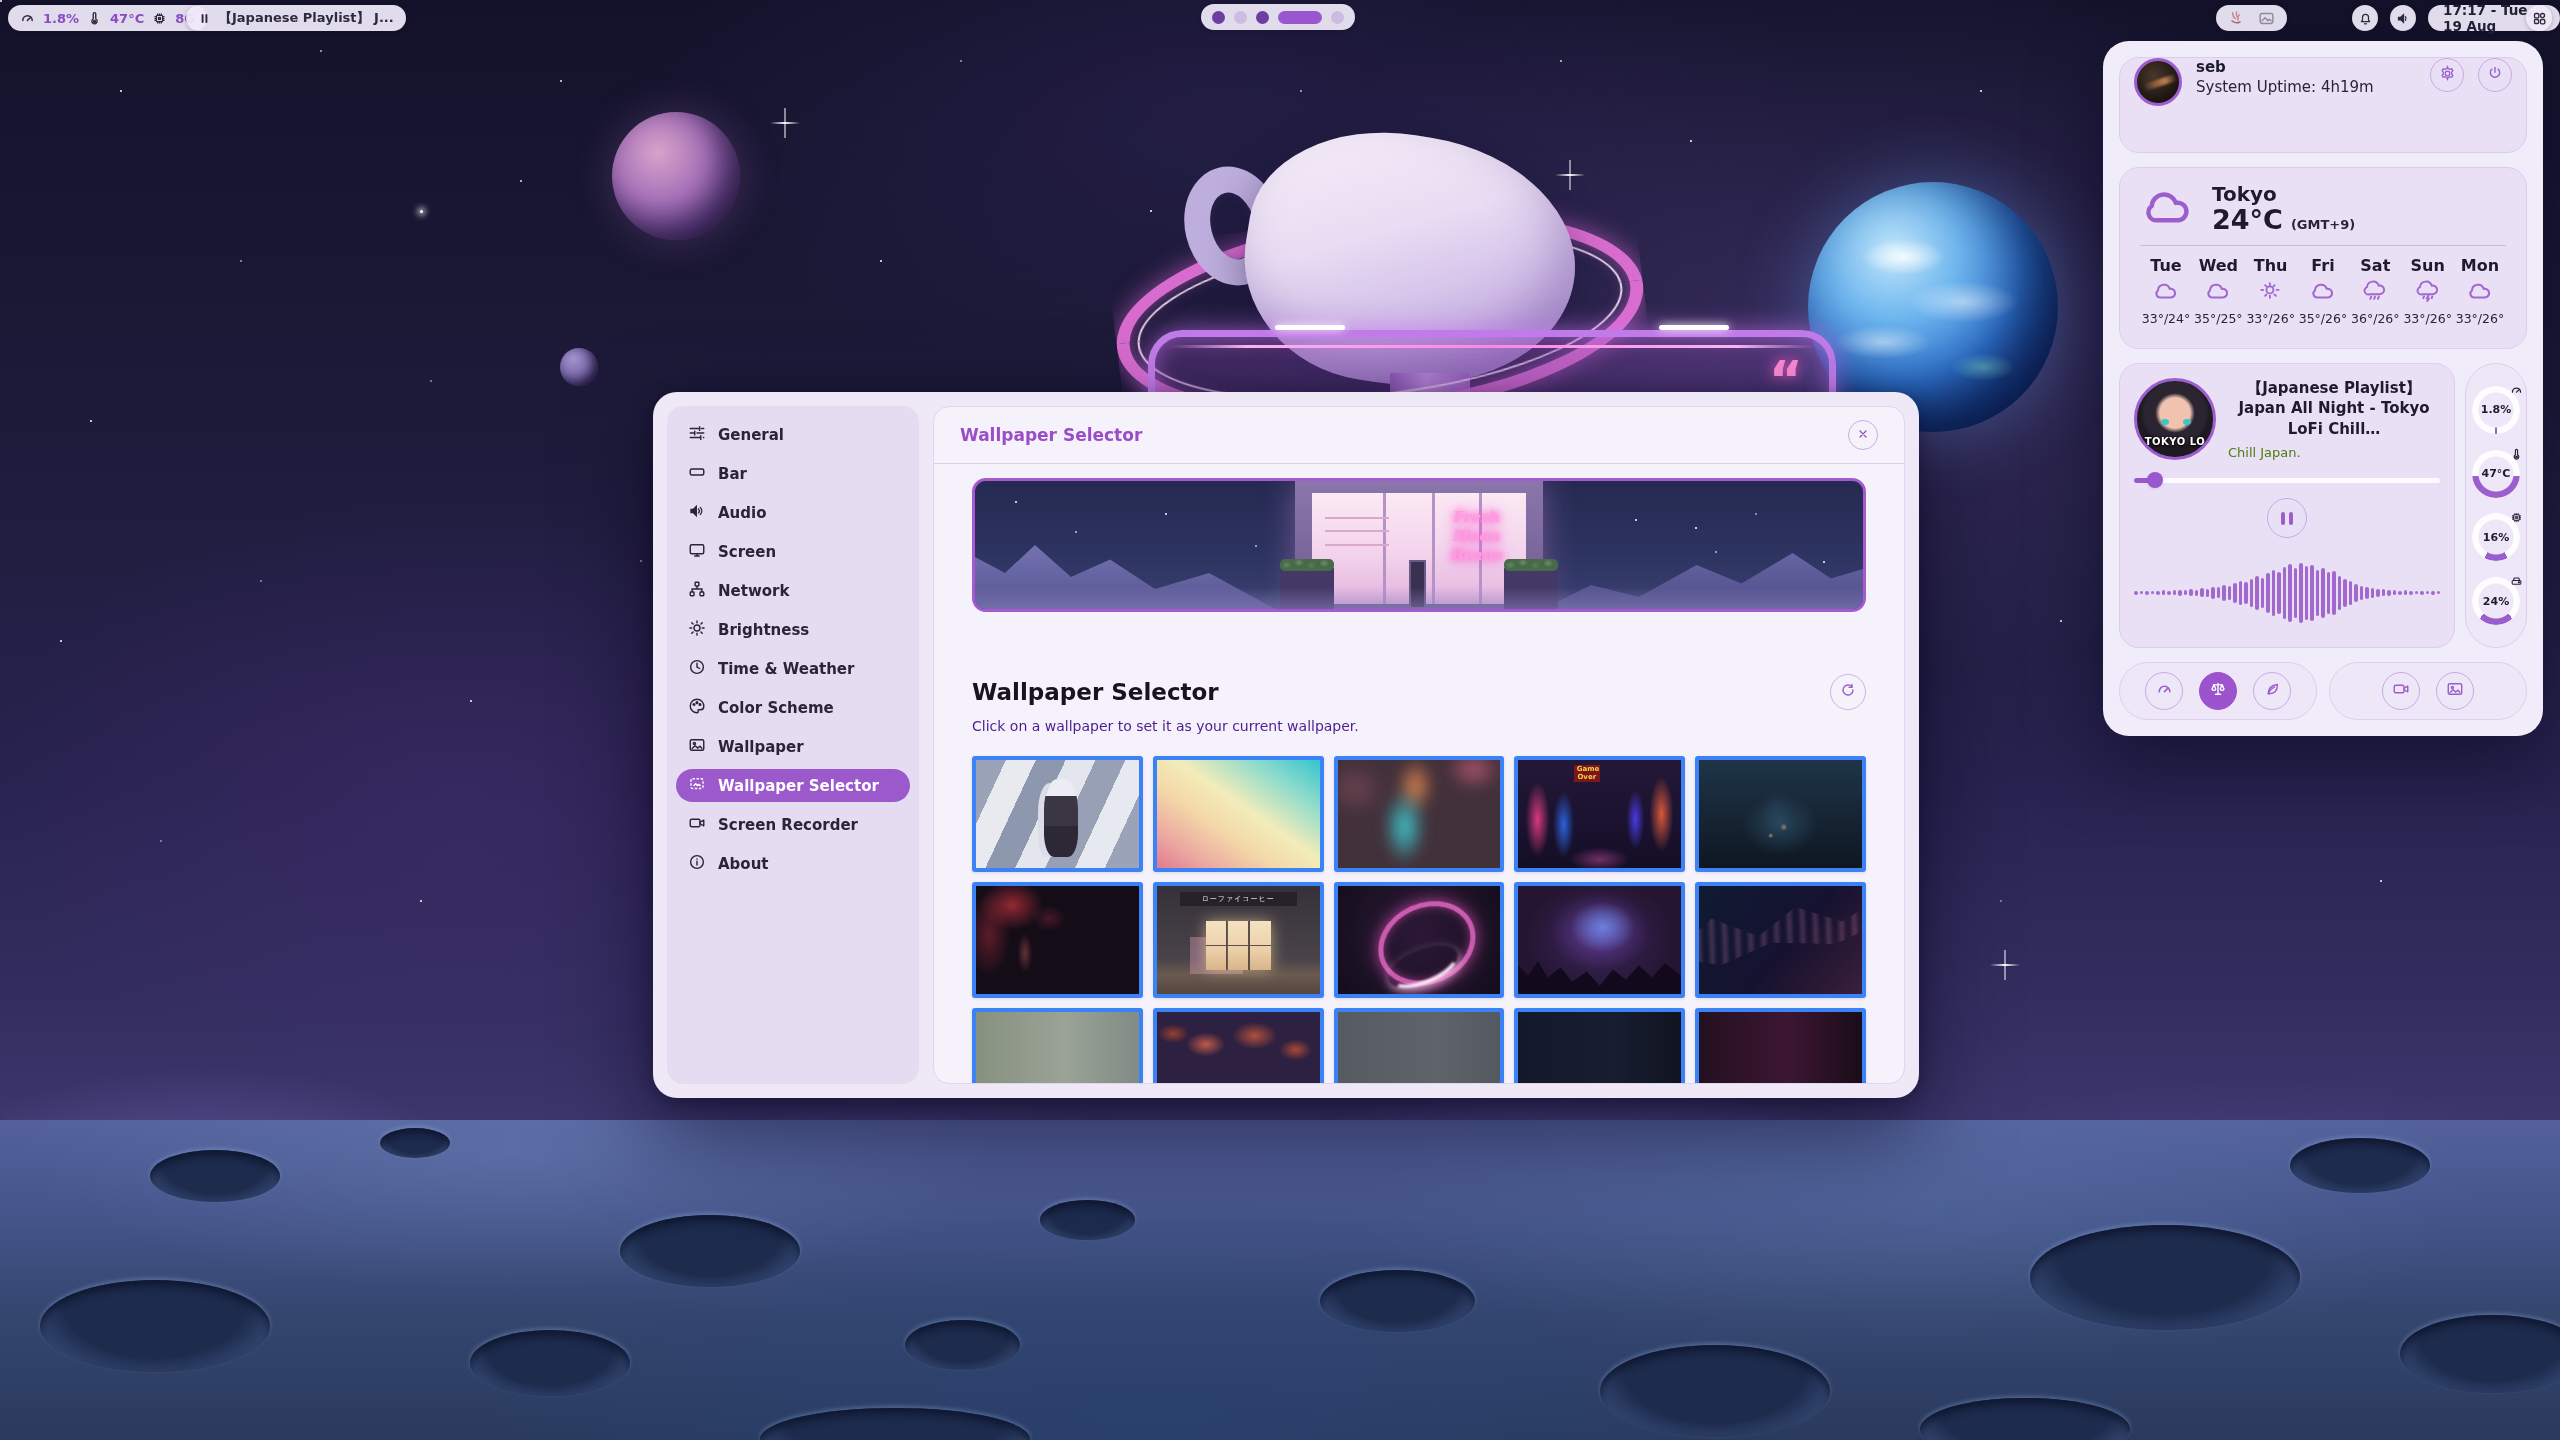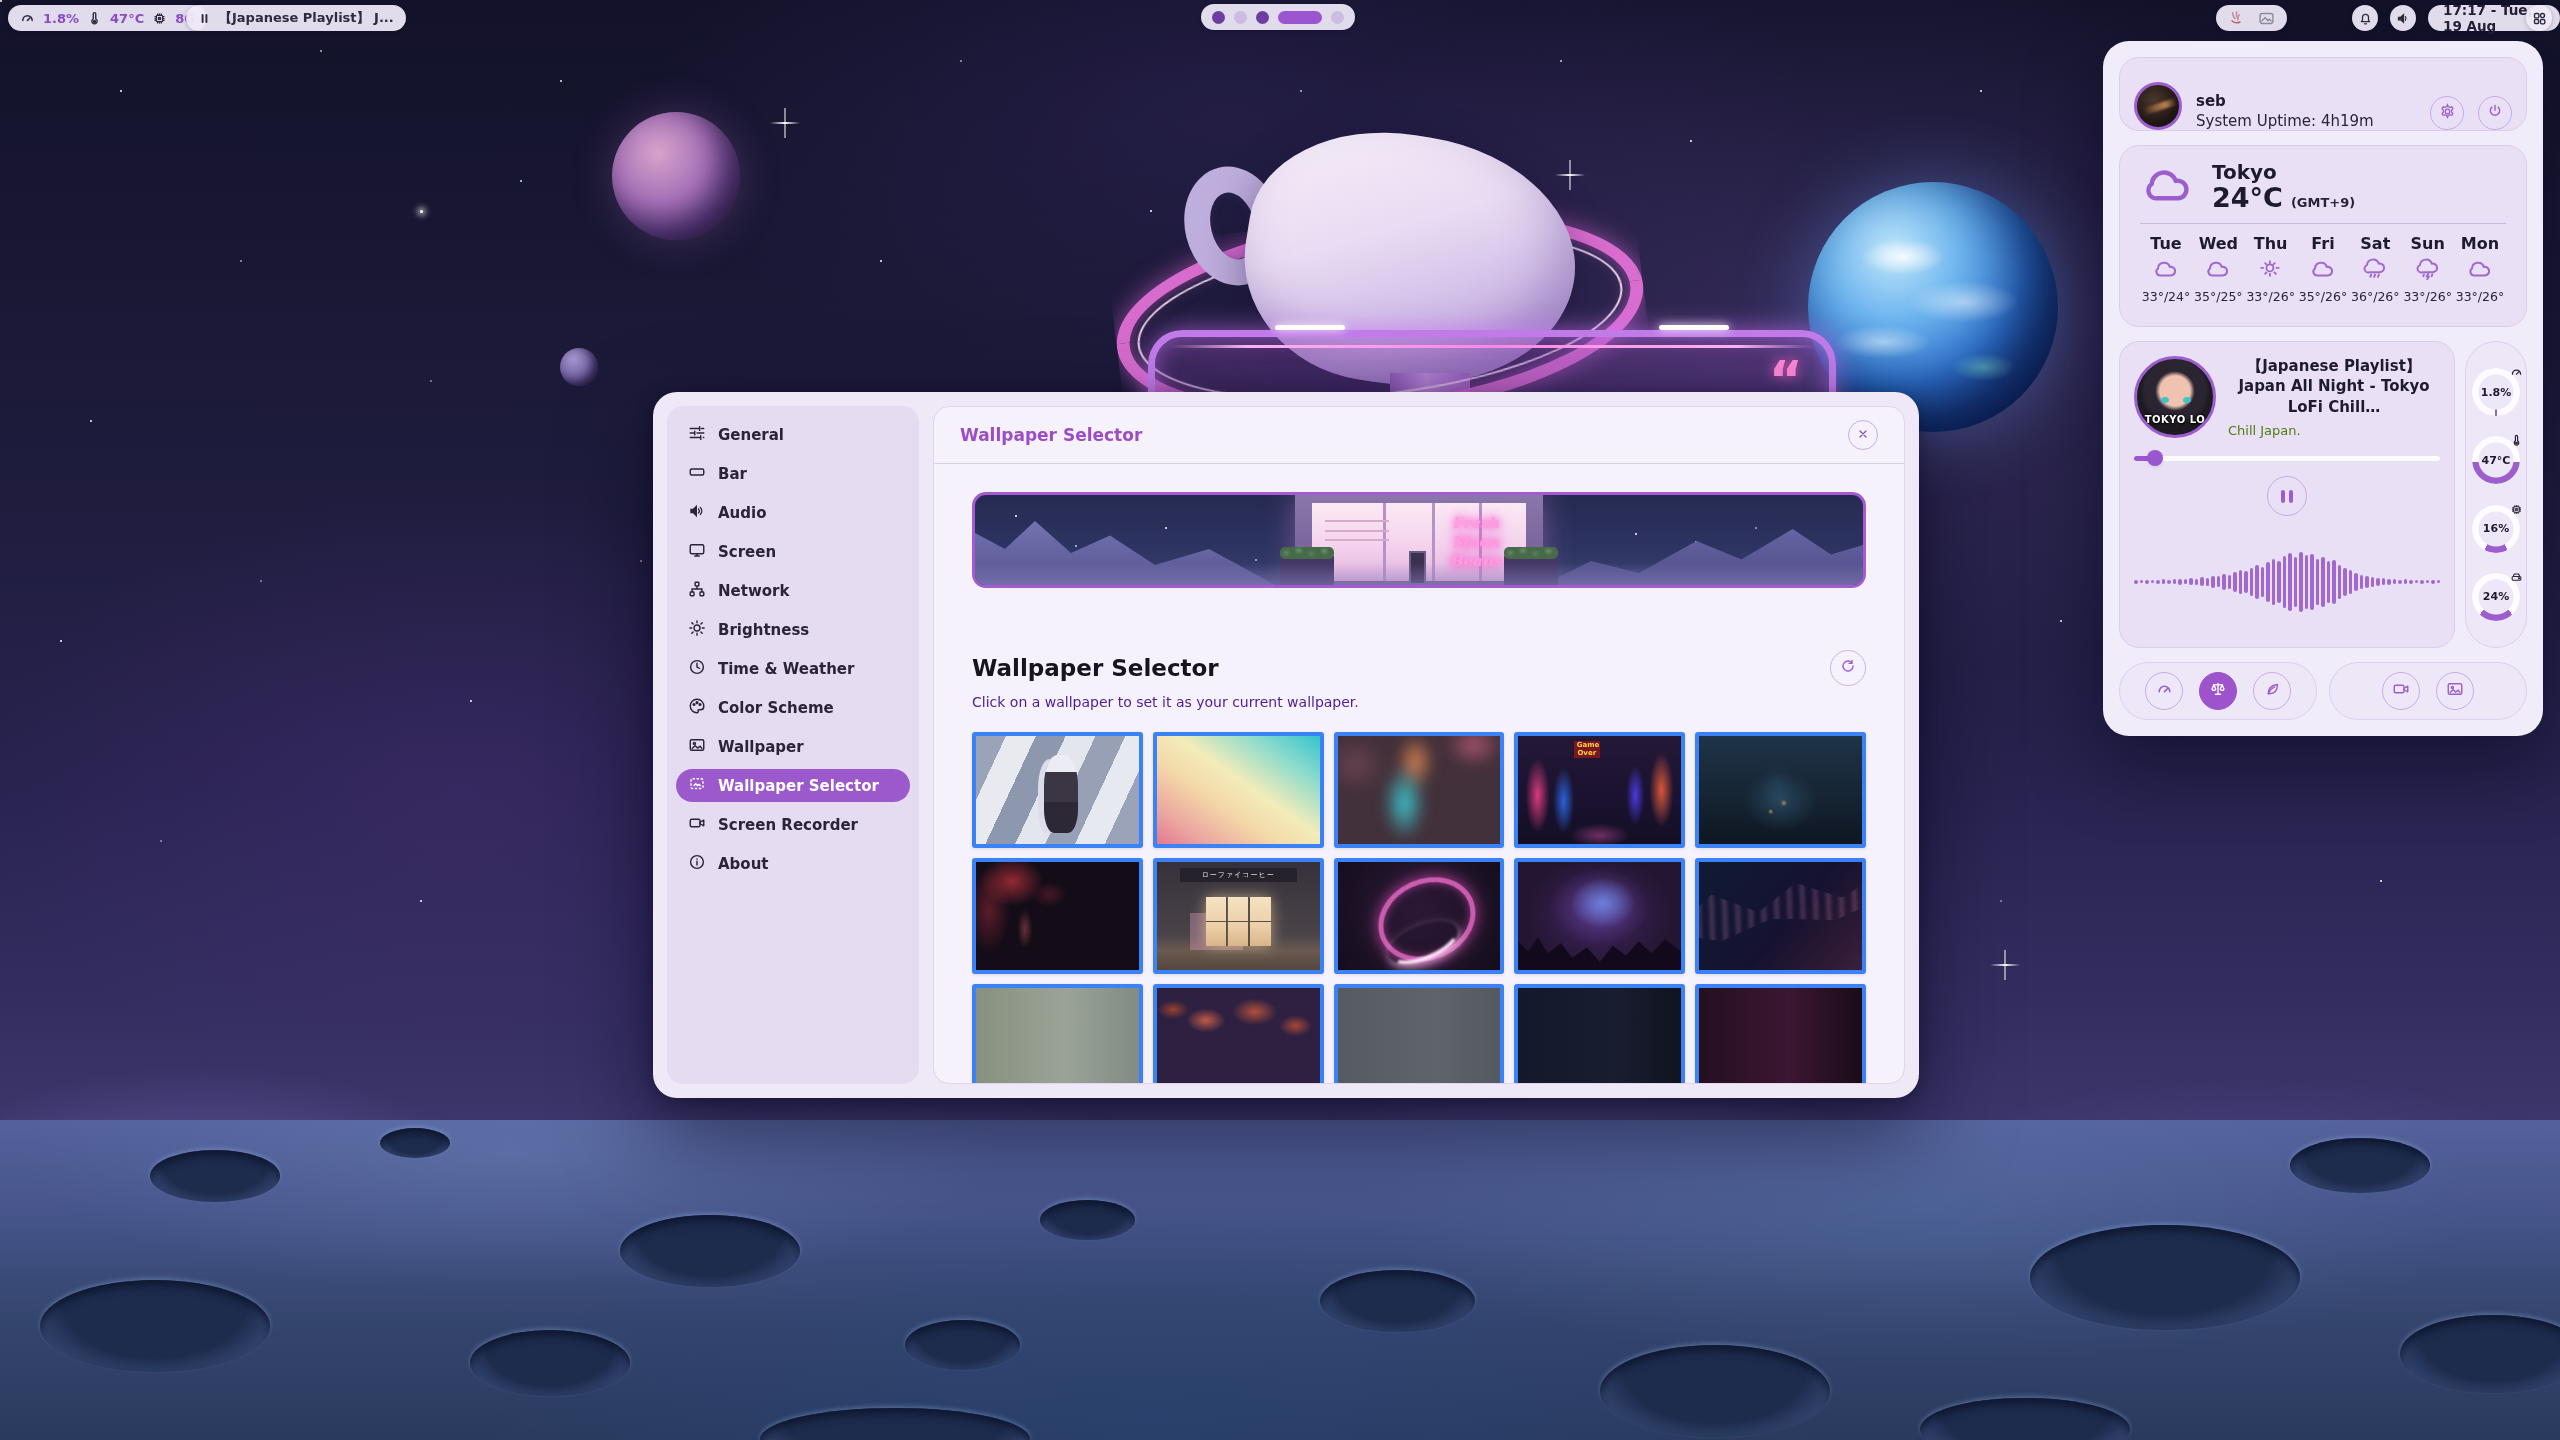--- a/index.html
+++ b/index.html
@@ -110,21 +110,21 @@
       padding:0 12px; font-size:15px; font-weight:bold; color:#2a2438; }
   .side-item svg { flex:0 0 auto; }
   .side-item.selected { background:#9b59cb; color:#fff; }
   #content { flex:1; background:#f6f2fb; border:1px solid #e0d4ee; border-radius:16px; overflow:hidden; height:678px; }
   #content-header { height:57px; display:flex; align-items:center; justify-content:space-between; padding:0 26px; border-bottom:1px solid #dbcfe9; }
   #window-title { font-size:17px; font-weight:bold; color:#9b4dc8; }
   #close-btn { width:30px; height:30px; border-radius:50%; border:1.5px solid #c9abe3; color:#8a55b8;
       display:flex; align-items:center; justify-content:center; font-size:13px; }
   #content-scroll { padding:14px 38px 0; height:621px; overflow:hidden; }
   .h2 { font-size:23px; font-weight:bold; color:#17141f; }
-  #preview-banner { margin-top:14px; height:96px; border:3px solid #a55ad0; border-radius:14px; overflow:hidden; position:relative;
+  #preview-banner { height:134px; border:3px solid #a55ad0; border-radius:14px; overflow:hidden; position:relative;
       background:linear-gradient(180deg,#262a52 0%,#2d3360 55%,#3a4070 100%); }
   #preview-banner .pb-stars { position:absolute; width:2px; height:2px; background:#fff; border-radius:50%; left:40px; top:20px;
       box-shadow:60px 30px #9fd4ff,150px 12px #fff,240px 44px rgba(255,255,255,.7),320px 70px #5fc4e8,120px 80px #fff,
       620px 18px #fff,700px 50px rgba(255,255,255,.7),760px 90px #7fd4f8,555px 95px #fff,
       680px 26px #fff,740px 12px rgba(255,255,255,.6),520px 40px #fff,420px 25px rgba(255,255,255,.8),808px 60px #fff; }
   .pb-mount { position:absolute; bottom:0; height:80px; }
   #pb-mount-l { left:0; width:300px; background:linear-gradient(180deg,#7b7ab8,#565592); clip-path:polygon(0 35%,10% 55%,20% 20%,32% 60%,45% 38%,60% 75%,78% 55%,100% 100%,0 100%); }
   #pb-mount-r { right:0; width:320px; background:linear-gradient(180deg,#706fae,#4e4d88); clip-path:polygon(0 100%,15% 70%,30% 85%,48% 45%,62% 68%,78% 30%,90% 62%,100% 50%,100% 100%); }
   #pb-fog { position:absolute; bottom:0; left:0; right:0; height:22px; background:linear-gradient(180deg,transparent,rgba(140,130,190,.55)); }
   #pb-shop { position:absolute; left:36%; width:28%; top:0; bottom:0; background:linear-gradient(180deg,#8a76aa,#6e5b92); box-shadow:0 0 30px rgba(240,160,240,.35); }
@@ -202,21 +202,21 @@
       radial-gradient(26px 16px at 30% 30%, #c05a48, transparent 75%), radial-gradient(30px 18px at 60% 22%, #b0503c, transparent 75%),
       radial-gradient(22px 14px at 85% 35%, #a84838, transparent 75%), radial-gradient(20px 12px at 10% 20%, #98402f, transparent 78%); }
   .t13 .art { background:linear-gradient(90deg,#565b62,#5f646b 60%,#545960); }
   .t14 .art { background:linear-gradient(90deg,#13182a,#181d30 60%,#10141f); }
   .t15 .art { background:linear-gradient(90deg,#241020,#3c1632 55%,#1a0c18); }
 
   
   #right-panel { position:absolute; left:2103px; top:41px; width:440px; height:695px; border-radius:26px;
       background:#f1ecf9; box-shadow:0 26px 70px rgba(8,4,28,.5); z-index:30; padding:16px; display:flex; flex-direction:column; gap:14px; }
   .card { background:#eae0f5; border:1px solid #dcccee; border-radius:20px; }
-  #user-card { height:74px; display:flex; align-items:flex-end; padding:0 14px; gap:14px; }
+  #user-card { height:96px; display:flex; align-items:flex-start; padding:0 14px; gap:14px; }
   #avatar { width:48px; height:48px; border-radius:50%; border:3px solid #9c5ecd;
       background:radial-gradient(circle at 40% 35%, #4a372b, #241a16 55%, #120d0e 90%); position:relative; overflow:hidden; }
   #avatar::before { content:""; position:absolute; left:6px; top:18px; width:34px; height:7px; transform:rotate(-18deg);
       background:linear-gradient(90deg,transparent,#8a5a3a,#b97f4e,transparent); filter:blur(1px); }
   #user-texts { flex:1; }
   #user-name { font-size:15px; font-weight:bold; color:#1f1b2e; }
   #user-uptime { font-size:15px; color:#2a2438; margin-top:2px; }
   .round-outline-btn { width:34px; height:34px; border-radius:50%; border:1.5px solid #c9aae6; color:#9c5ecd;
       display:flex; align-items:center; justify-content:center; }
   #weather-card { height:182px; padding:14px 20px 10px; }

